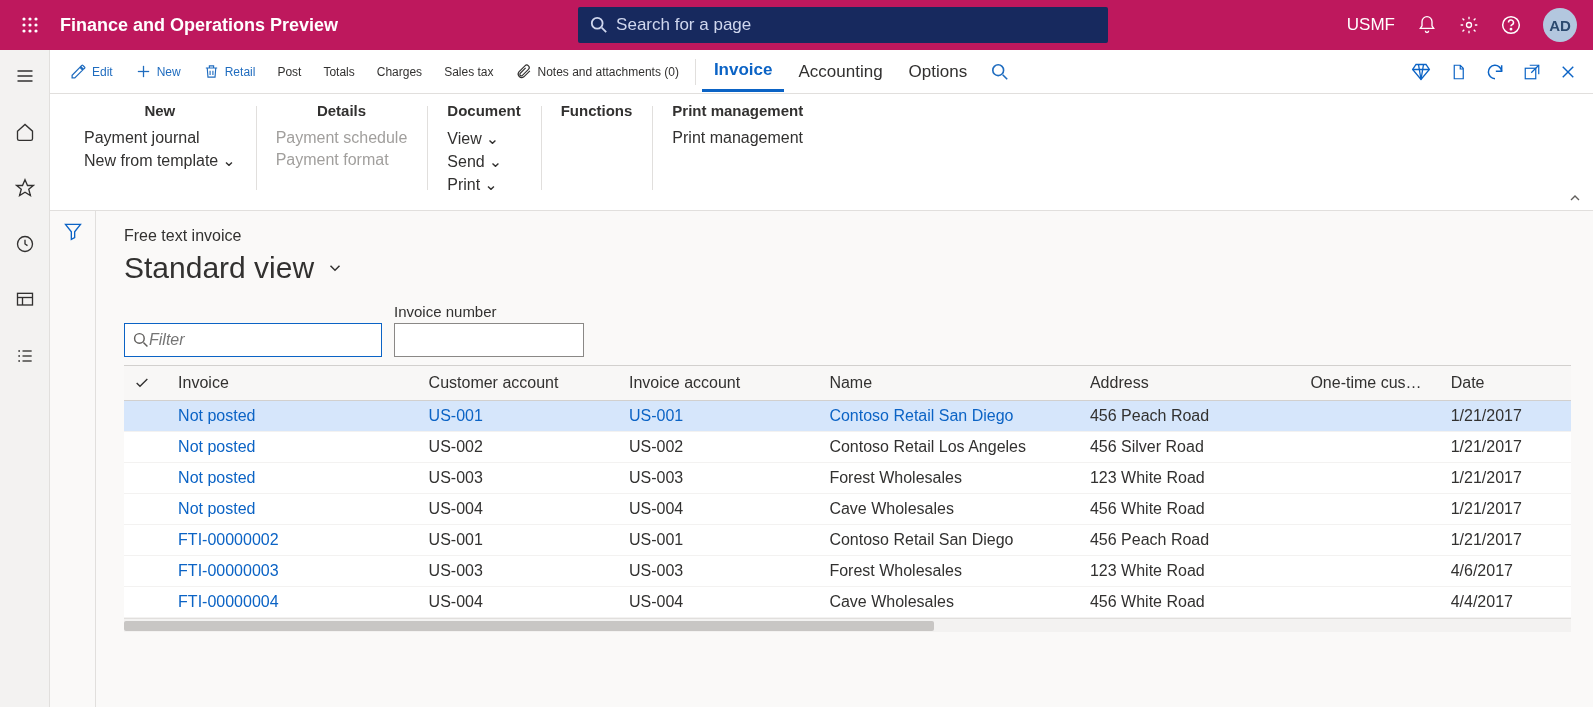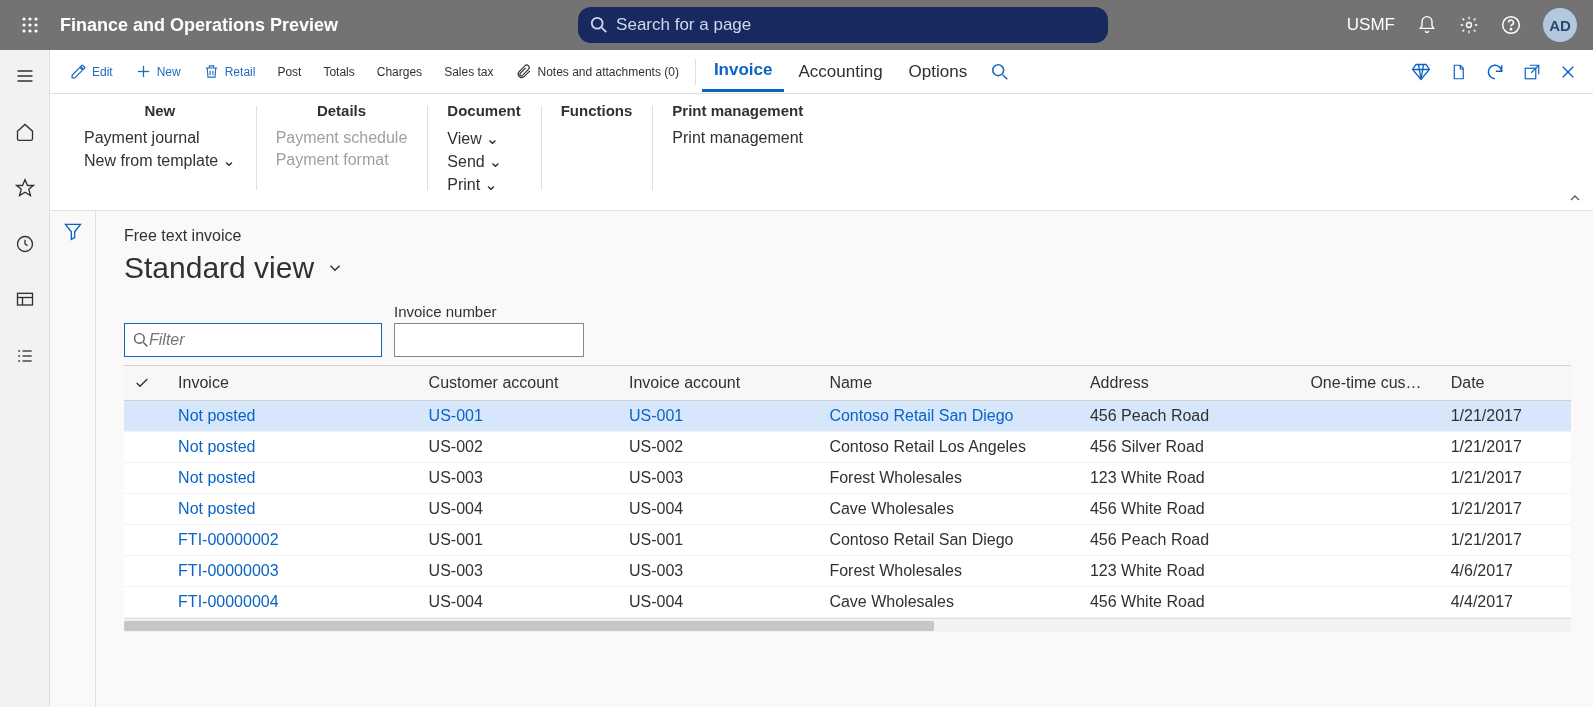--- a/index.html
+++ b/index.html
@@ -1,23 +1,23 @@
 <!DOCTYPE html>
 <html><head>
 <meta charset="utf-8">
 <style>
   * { box-sizing: border-box; margin: 0; padding: 0; }
   body { font-family: "Segoe UI", Arial, sans-serif; font-size: 14px; color: #323130; background: #fff; overflow: hidden; width: 1593px; height: 707px; }
   
   
-  .topbar { background: #737373; height: 50px; display: flex; align-items: center; color: #fff; padding: 0 10px; }
+  .topbar { background: #be185d; height: 50px; display: flex; align-items: center; color: #fff; padding: 0 10px; }
   .waffle { width: 40px; display:flex; justify-content:center; }
   .app-title { font-size: 18px; font-weight: 600; margin-left: 10px; }
   .search-wrap { flex: 0 0 auto; margin-left: 240px; }
-  .search-box { background: #17295e; border-radius: 13px; width: 530px; height: 36px; display:flex; align-items:center; padding: 16px 12px; color: #d0d7ee; }
+  .search-box { background: #17295e; border-radius: 2px; width: 530px; height: 36px; display:flex; align-items:center; padding: 16px 12px; color: #d0d7ee; }
   .search-box input { background: transparent; border: none; outline: none; color: #d0d7ee; font-size: 17px; margin-left: 8px; width: 100%; }
   .search-box input::placeholder { color: #d0d7ee; }
   .topbar-right { margin-left: auto; display: flex; align-items: center; gap: 22px; padding-right: 6px; }
   .entity { font-size: 17px; }
   .top-icon { color: #fff; display:flex; align-items:center; justify-content:center; }
   .avatar { width: 34px; height: 34px; border-radius: 50%; background: #b3c7df; color: #2b4a6f; display:flex; align-items:center; justify-content:center; font-weight:600; font-size:15px; }
 
   
   .shell { display: flex; height: calc(707px - 50px); }
   .leftrail { width: 50px; background: #f3f2f1; border-right: 1px solid #e1dfdd; display:flex; flex-direction:column; align-items:center; padding-top: 6px; gap: 16px; }

